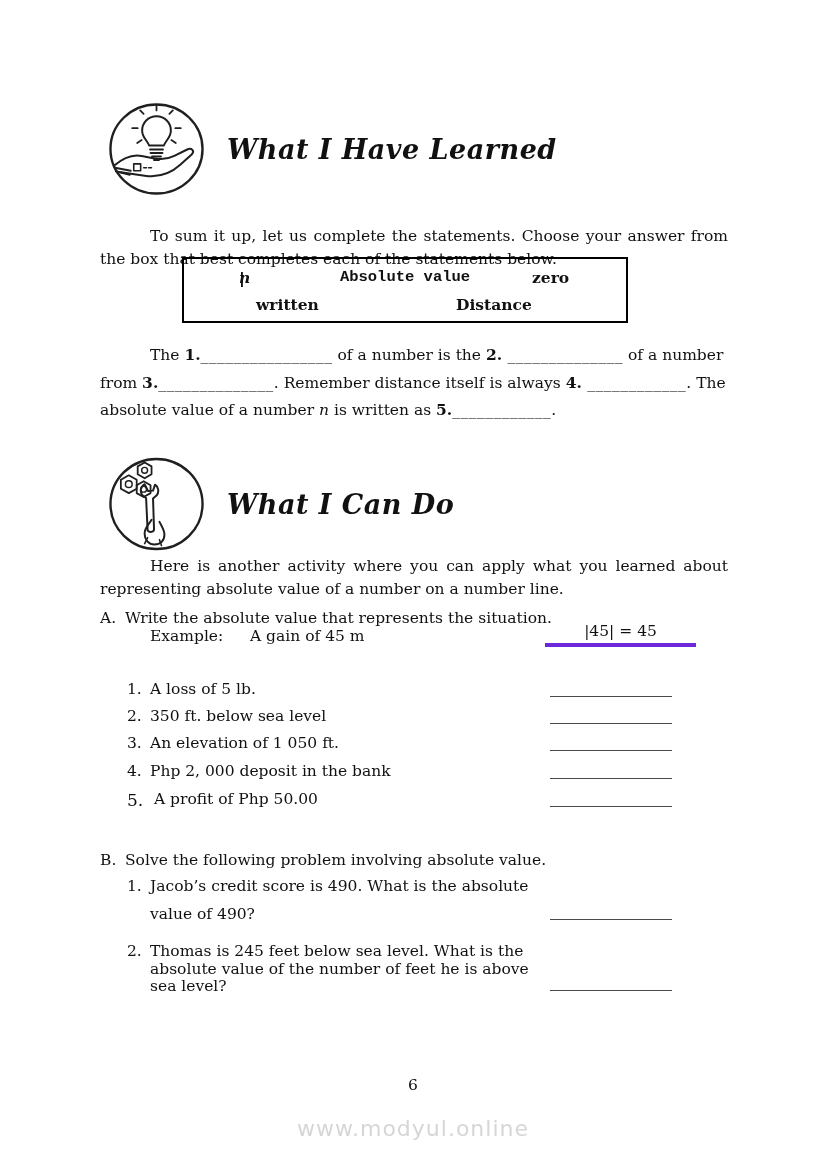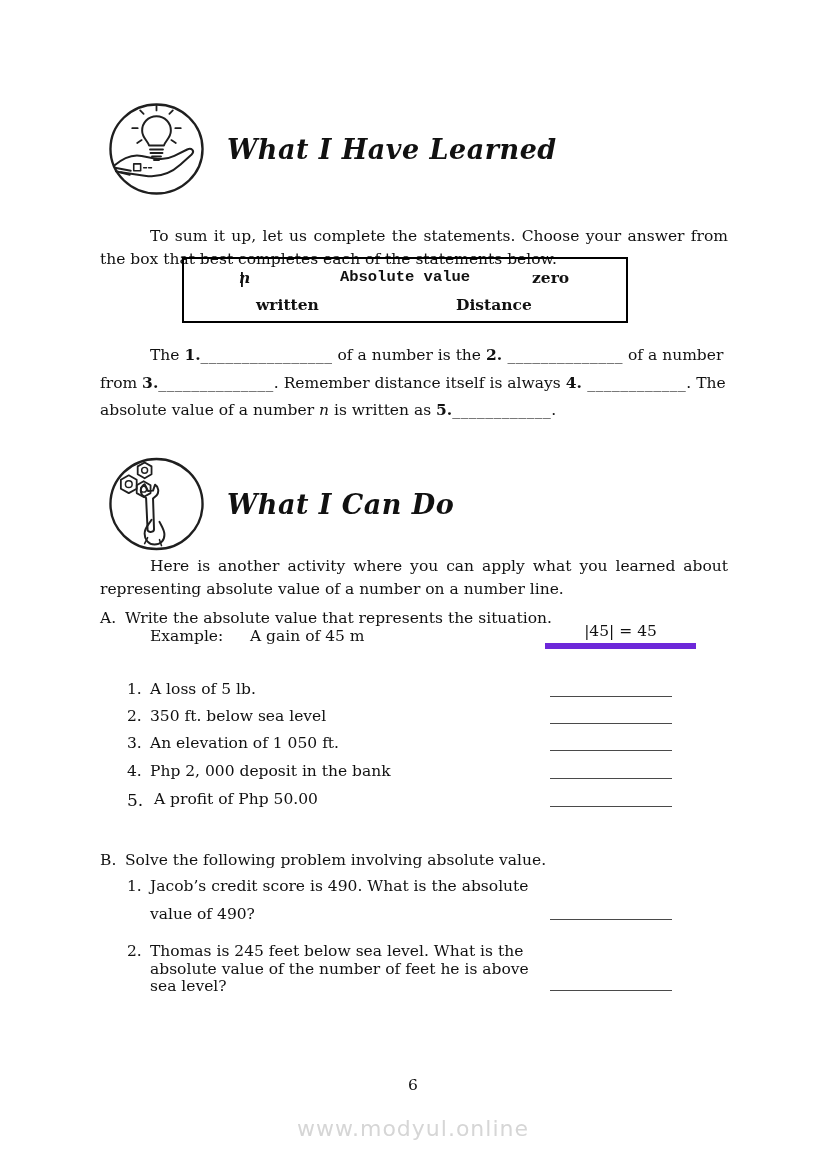--- a/index.html
+++ b/index.html
@@ -74,21 +74,21 @@
     position: absolute;
     width: 122px;
     border-bottom: 1.7px solid #4a4a4a;
     height: 16px;
   }
   #example-answer {
     left: 545px; top: 622px;
     width: 151px;
     text-align: center;
     font-size: 15.5px;
-    border-bottom: 6px solid #6d28d9;
+    border-bottom: 4px solid #6d28d9;
     padding-bottom: 3px;
     white-space: nowrap;
   }
   .b-line { position: absolute; left: 150px; white-space: nowrap; font-size: 15.5px; }
   .b-num  { position: absolute; left: 127px; white-space: nowrap; font-size: 15.5px; }
 
   
   #page-number {
     left: 0; top: 1076px; width: 826px;
     text-align: center; font-size: 15.5px;

